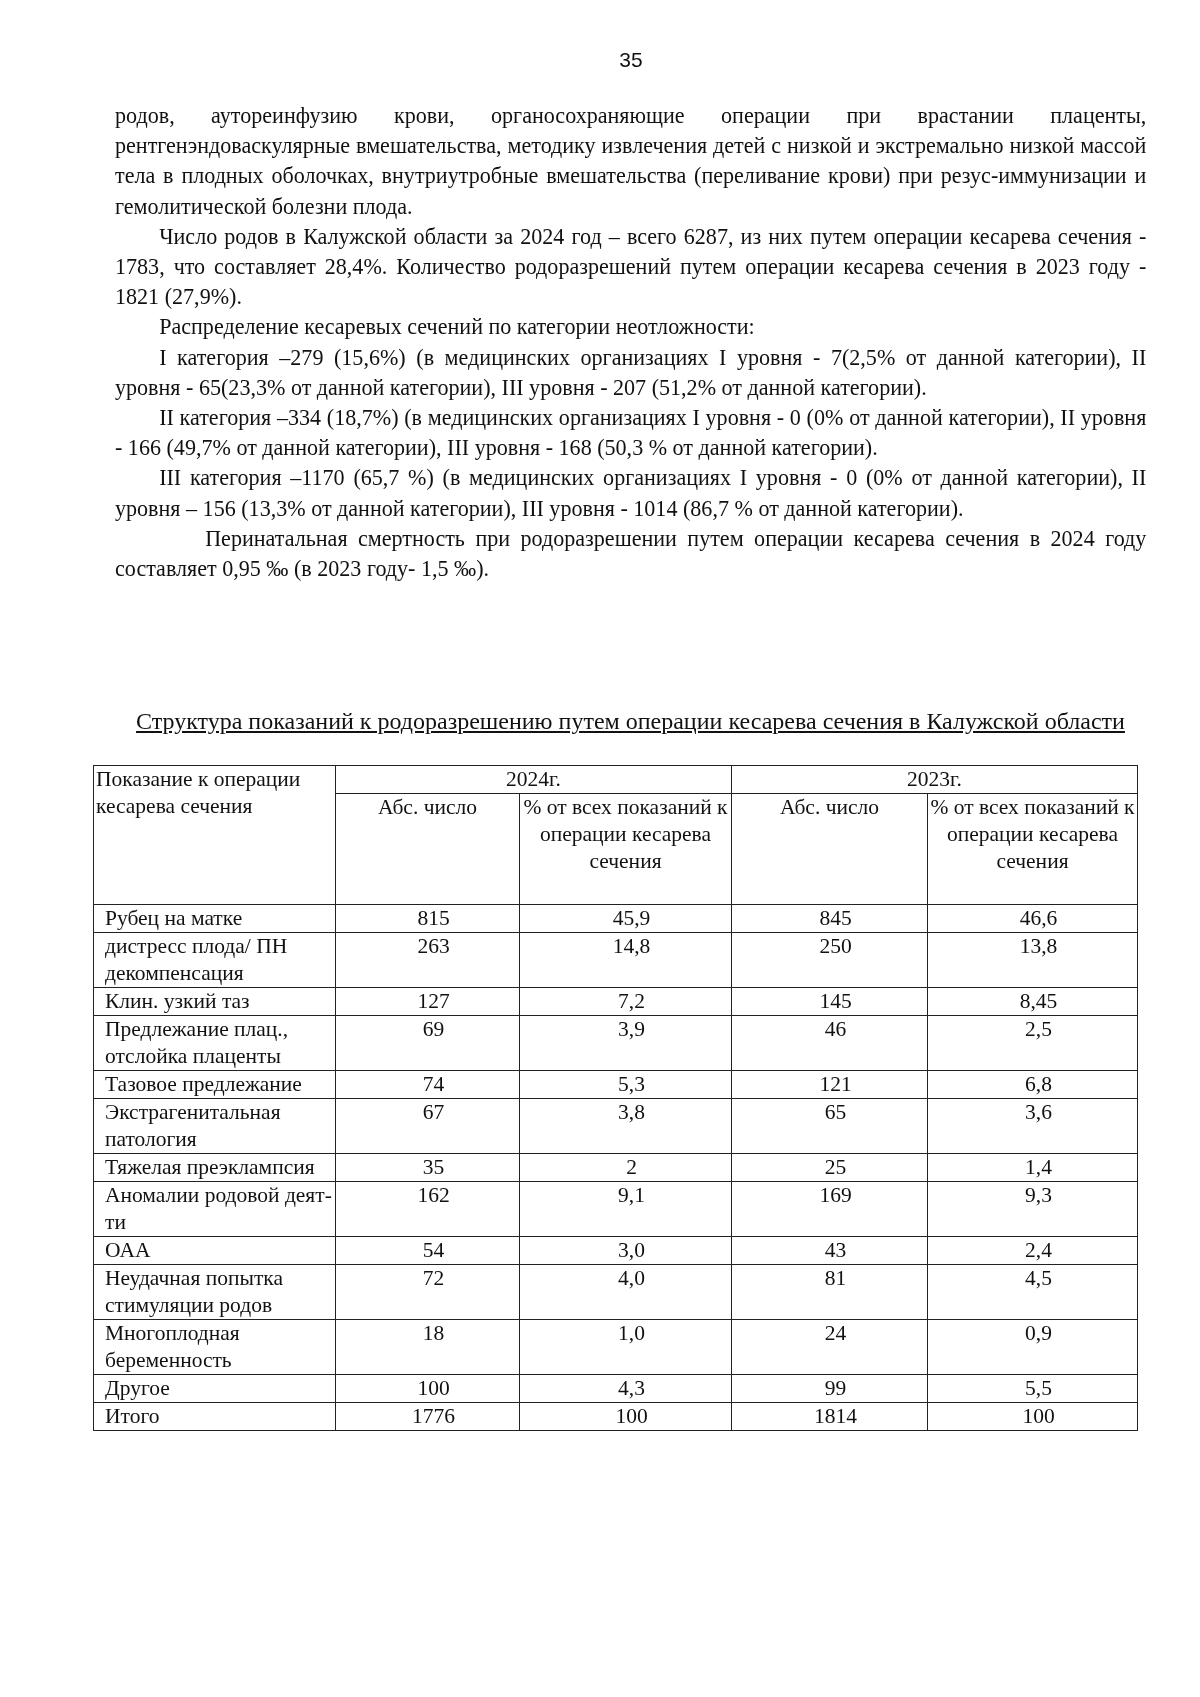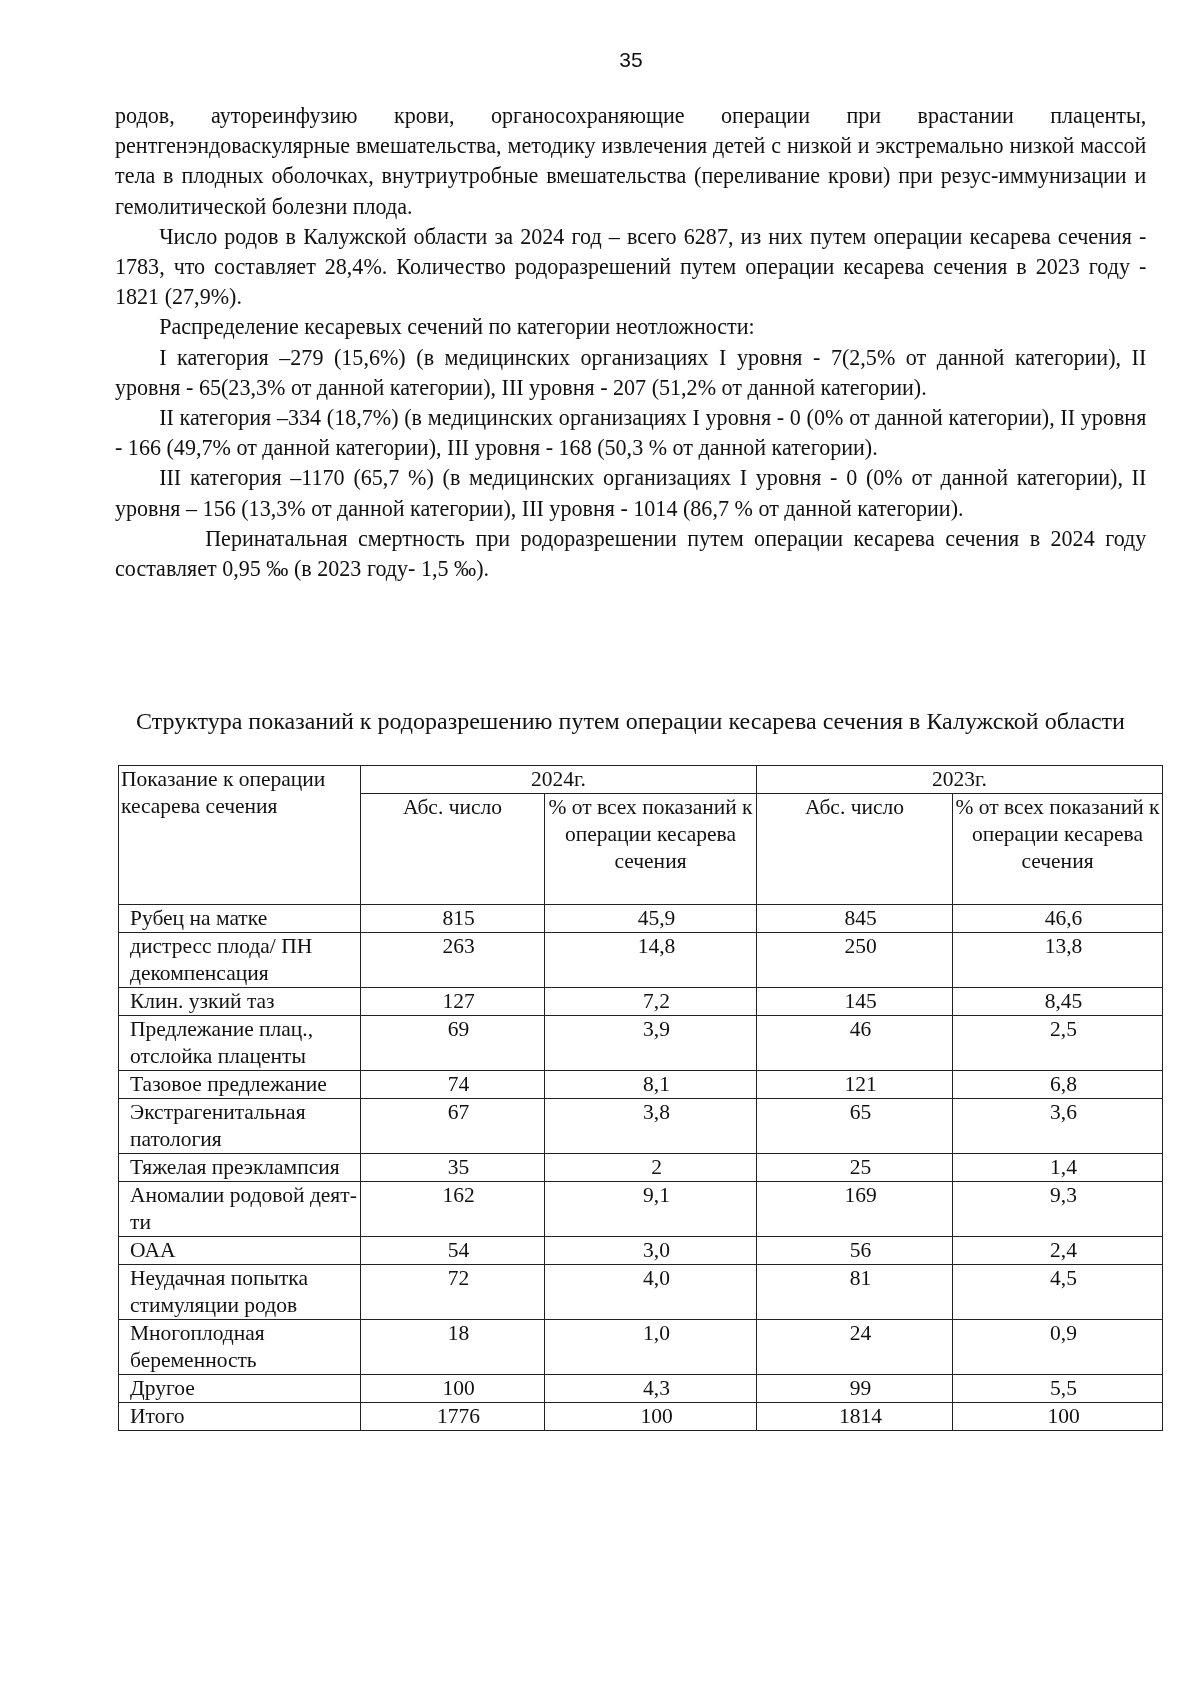--- a/index.html
+++ b/index.html
@@ -17,24 +17,24 @@
     position: absolute; top: 100px; left: 115px; width: 1031px;
     font-size: 24px; line-height: 30.2px;
     transform: scaleX(0.92); transform-origin: left top;
     width: 1121px;
   }
   .body-text p { margin: 0; text-align: justify; text-indent: 48px; }
   .body-text p.first { text-indent: 0; }
   .body-text p.indent2 { text-indent: 98px; }
   .table-title {
     position: absolute; top: 706px; left: 115px; width: 1031px;
-    text-align: center; font-size: 24px; line-height: 30px;
+    text-align: center; font-size: 24px; line-height: 30px; text-decoration: underline;
   }
   .table-wrap {
-    position: absolute; top: 765px; left: 118px; width: 1044px;
+    position: absolute; top: 765px; left: 93px; width: 1044px;
   }
   table {
     border-collapse: collapse; width: 1044px; table-layout: fixed;
     font-size: 21.5px; line-height: 27px;
   }
   td, th {
     border: 1.5px solid #222222; padding: 0 2px; vertical-align: top;
     font-weight: normal;
   }
   th { text-align: center; }
@@ -112,21 +112,21 @@
       <tr class="double">
         <td class="label">Предлежание плац., отслойка  плаценты</td>
         <td class="num">69</td>
         <td class="num">3,9</td>
         <td class="num">46</td>
         <td class="num">2,5</td>
       </tr>
       <tr class="single">
         <td class="label">Тазовое предлежание</td>
         <td class="num">74</td>
-        <td class="num">8,1</td>
+        <td class="num">5,3</td>
         <td class="num">121</td>
         <td class="num">6,8</td>
       </tr>
       <tr class="double">
         <td class="label">Экстрагенитальная патология</td>
         <td class="num">67</td>
         <td class="num">3,8</td>
         <td class="num">65</td>
         <td class="num">3,6</td>
       </tr>
@@ -141,21 +141,21 @@
         <td class="label">Аномалии родовой деят-ти</td>
         <td class="num">162</td>
         <td class="num">9,1</td>
         <td class="num">169</td>
         <td class="num">9,3</td>
       </tr>
       <tr class="single">
         <td class="label">ОАА</td>
         <td class="num">54</td>
         <td class="num">3,0</td>
-        <td class="num">56</td>
+        <td class="num">43</td>
         <td class="num">2,4</td>
       </tr>
       <tr class="double">
         <td class="label">Неудачная попытка стимуляции родов</td>
         <td class="num">72</td>
         <td class="num">4,0</td>
         <td class="num">81</td>
         <td class="num">4,5</td>
       </tr>
       <tr class="double">

